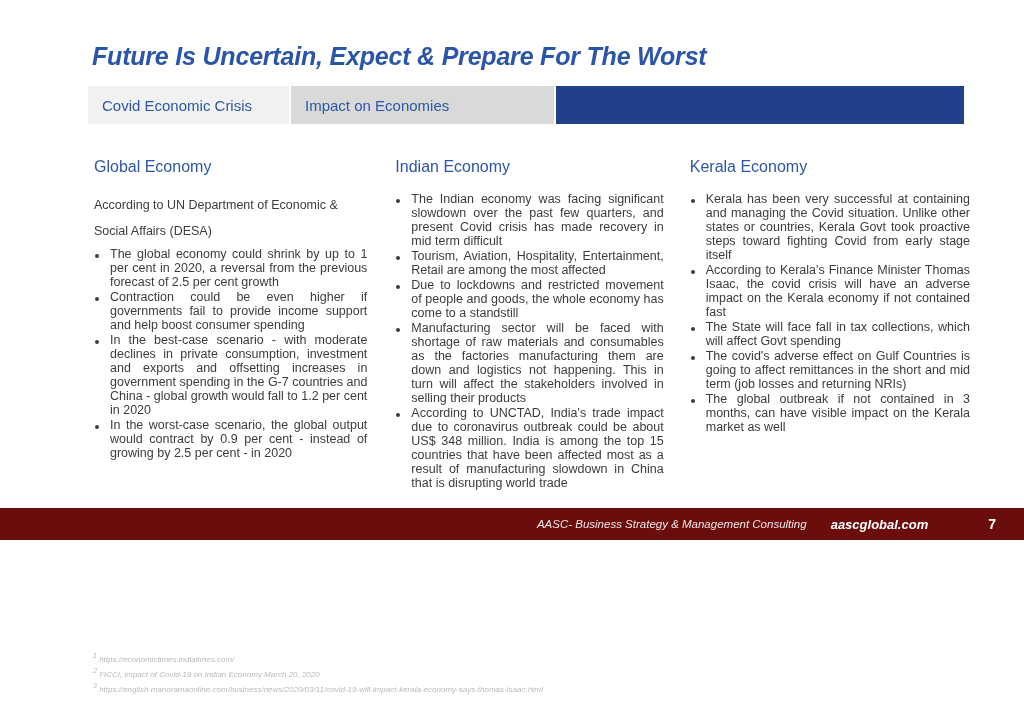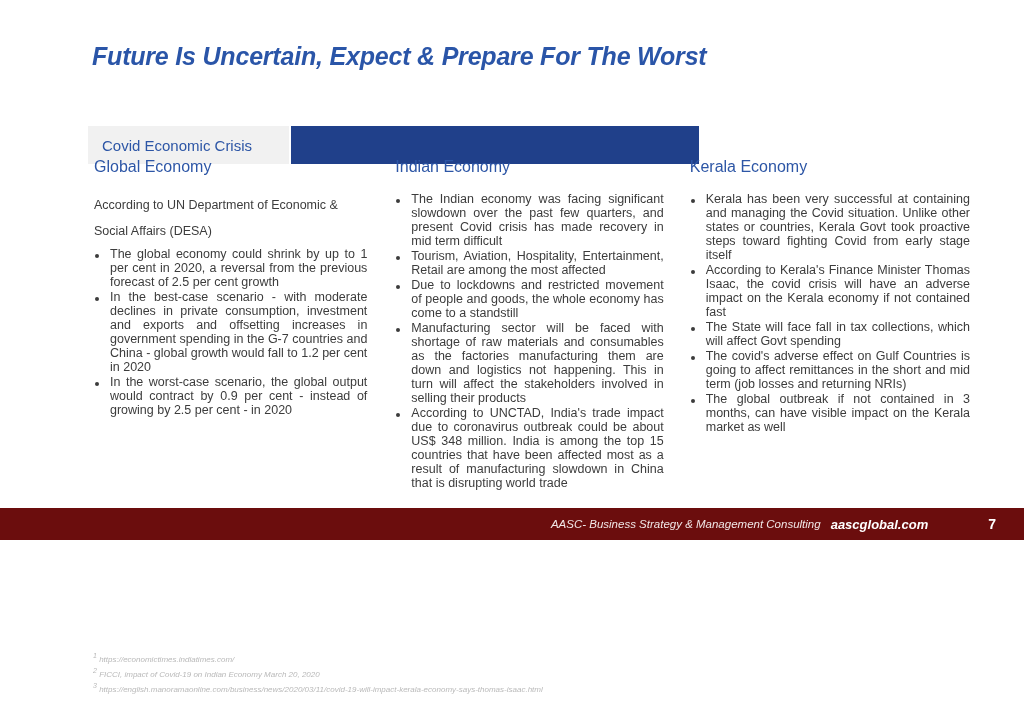--- a/index.html
+++ b/index.html
@@ -37,21 +37,20 @@
   }
 
   
   .tab-strip {
     position: absolute;
     left: 88px;
     top: 86px;
     height: 38px;
     display: flex;
     align-items: stretch;
-    margin-top: 40px;
   }
   .tab {
     display: flex;
     align-items: center;
     font-size: 15px;
     color: #2d56a6;
     box-sizing: border-box;
     padding: 0 14px;
     border-right: 2px solid #ffffff;
   }
@@ -148,21 +147,21 @@
     height: 32px;
     background: #6b0d0d;
     display: flex;
     align-items: center;
     justify-content: flex-end;
   }
   .footer-text {
     font-size: 11.5px;
     font-style: italic;
     color: #f0e6e6;
-    margin-right: 10px;
+    margin-right: 24px;
   }
   .footer-brand {
     font-size: 13px;
     font-weight: bold;
     font-style: italic;
     color: #ffffff;
     margin-right: 60px;
   }
   .footer-page {
     font-size: 14px;
@@ -175,32 +174,36 @@
 <body>
 
 <div class="slide">
 
   <div class="slide-title">Future Is Uncertain, Expect &amp; Prepare For The Worst</div>
 
   <div class="tab-strip">
     <div class="tab tab-1">
       <span>Covid Economic Crisis</span>
     </div>
+    <div class="tab tab-2">
+      <span>Impact on Economies</span>
+    </div>
     <div class="tab tab-3">
       <span></span>
     </div>
   </div>
 
   <div class="columns">
 
     <div class="col col-global">
       <div class="col-heading">Global Economy</div>
       <p class="col-intro">According to UN Department of Economic &amp; Social Affairs (DESA)</p>
       <ul class="bullets">
         <li><span>The global economy could shrink by up to 1 per cent in 2020, a reversal from the previous forecast of 2.5 per cent growth</span></li>
+        <li><span>Contraction could be even higher if governments fail to provide income support and help boost consumer spending</span></li>
         <li><span>In the best-case scenario - with moderate declines in private consumption, investment and exports and offsetting increases in government spending in the G-7 countries and China - global growth would fall to 1.2 per cent in 2020</span></li>
         <li><span>In the worst-case scenario, the global output would contract by 0.9 per cent - instead of growing by 2.5 per cent - in 2020</span></li>
       </ul>
     </div>
 
     <div class="col col-indian">
       <div class="col-heading">Indian Economy</div>
       <ul class="bullets">
         <li><span>The Indian economy was facing significant slowdown over the past few quarters, and present Covid crisis has made recovery in mid term difficult</span></li>
         <li><span>Tourism, Aviation, Hospitality, Entertainment, Retail are among the most affected</span></li>

